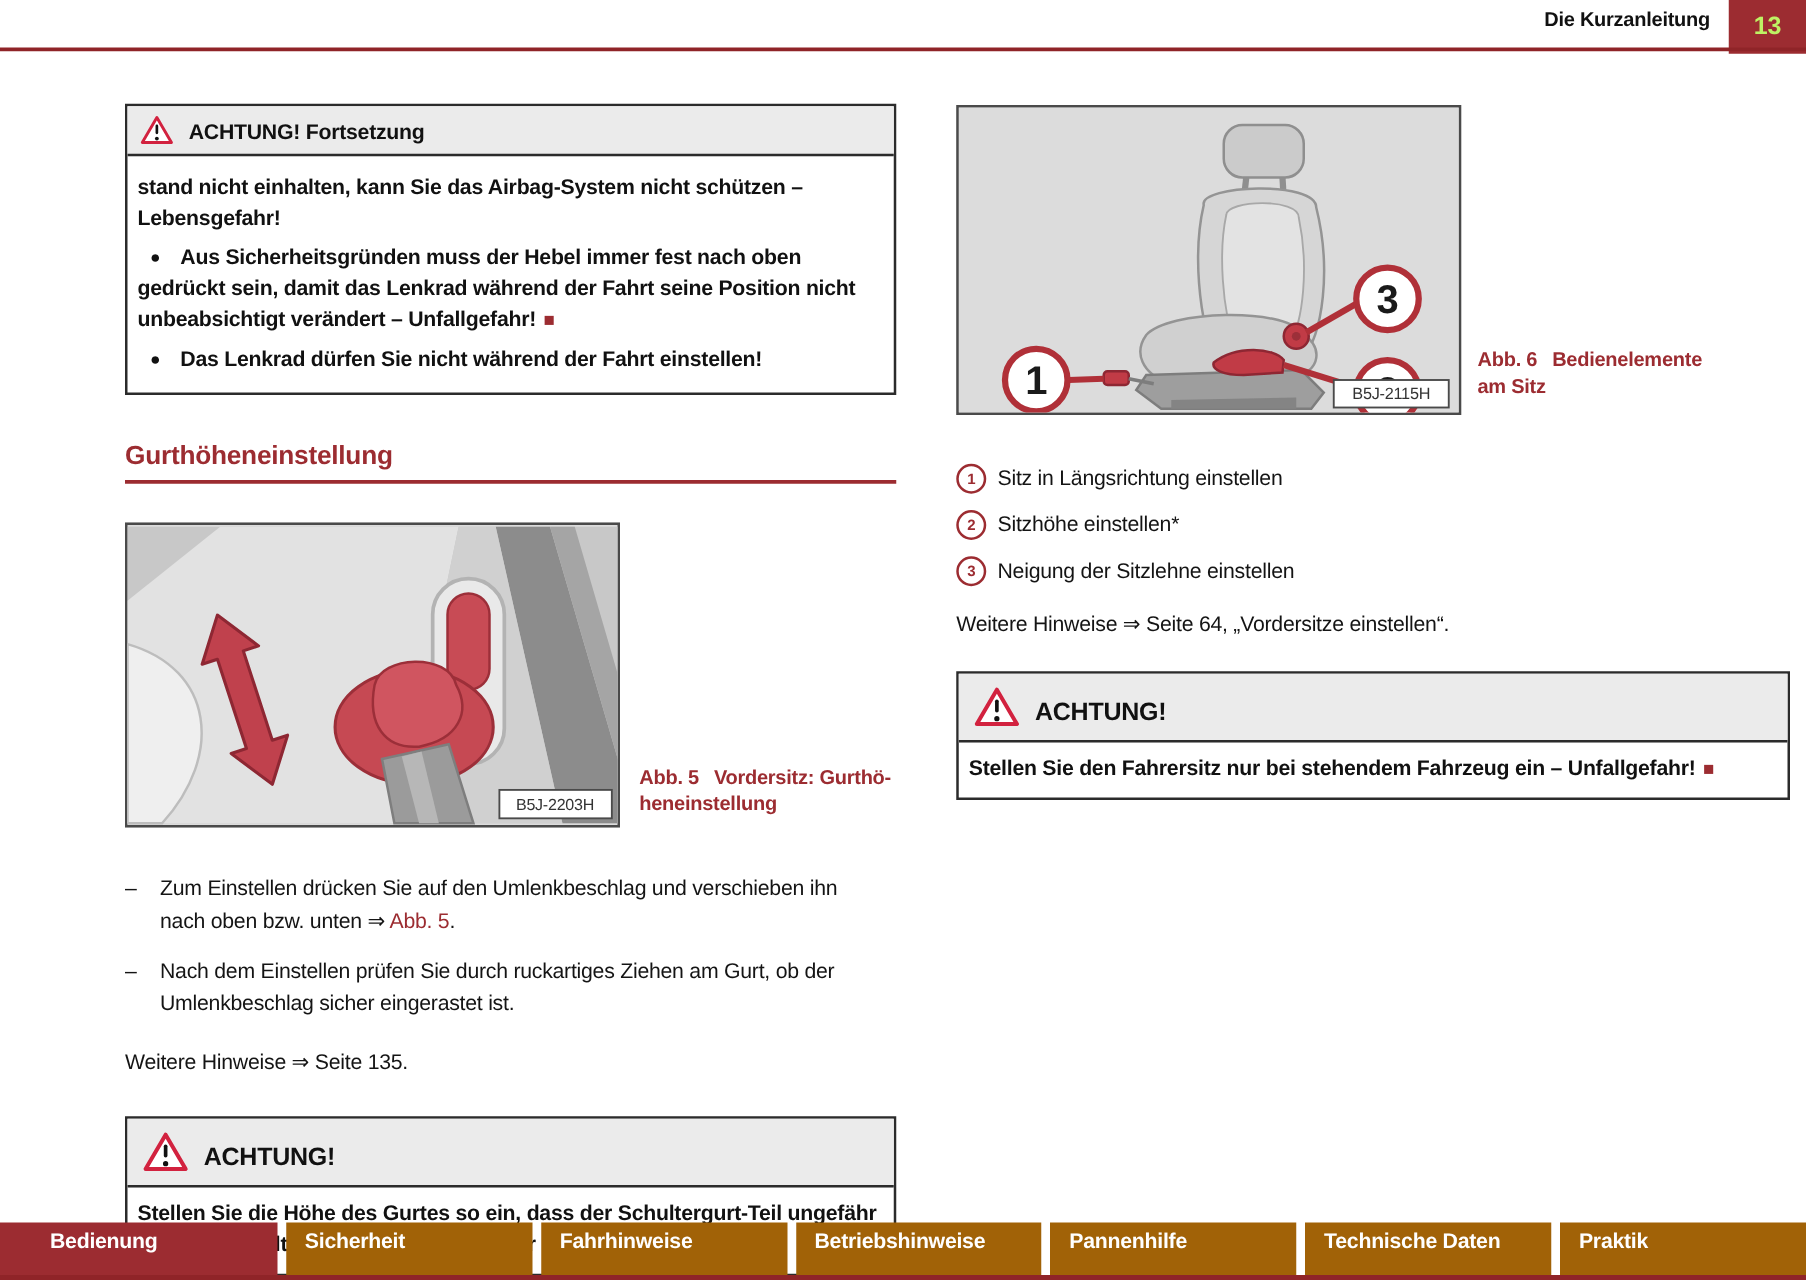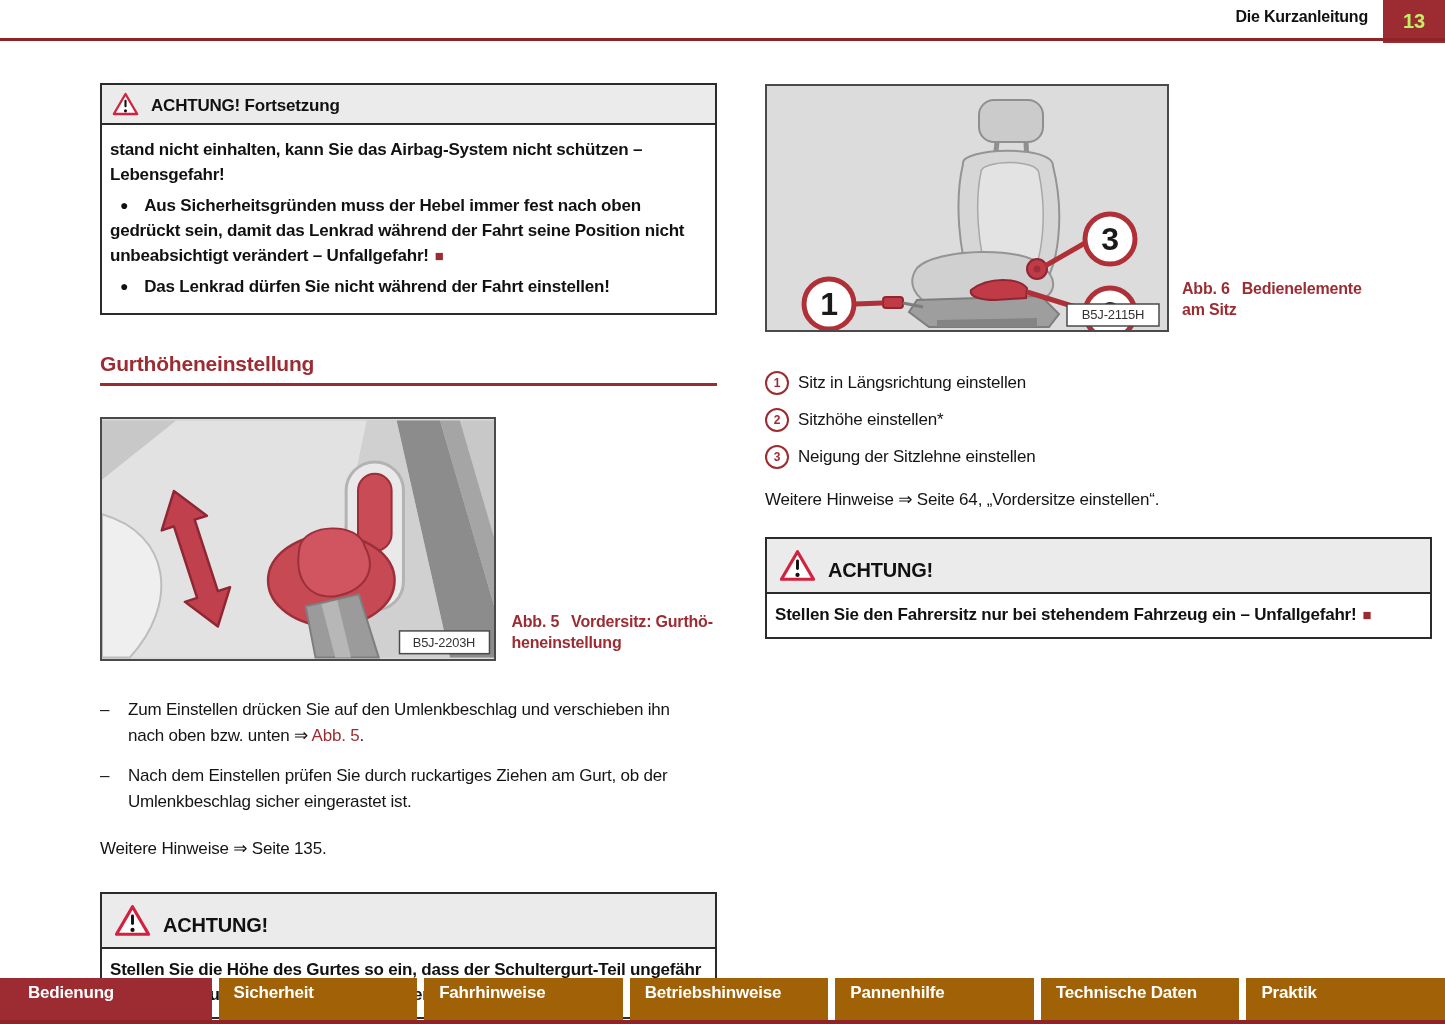--- a/index.html
+++ b/index.html
@@ -44,21 +44,21 @@
 
   
   .ctrl-item{display:flex;align-items:center;gap:9px;margin-bottom:13px;font-size:17px;}
   .num-circle{flex:0 0 auto;width:20px;height:20px;border:2px solid #9c2c31;border-radius:50%;
               color:#9c2c31;font-size:12px;font-weight:bold;display:flex;align-items:center;justify-content:center;}
 
   
   .nav{position:absolute;left:0;top:978px;width:1445px;height:42px;display:flex;gap:7px;}
   .nav .tab{flex:1 1 0;background:#a16207;color:#fff;font-weight:bold;font-size:17px;
             padding:5px 0 0 15px;box-sizing:border-box;cursor:pointer;}
-  .nav .tab.active{background:#9c2c31;padding-left:28px;}
+  .nav .tab.active{background:#9c2c31;padding-left:40px;}
   .nav-rule{position:absolute;left:0;top:1020px;width:1445px;height:4px;background:#8f2428;}
 
   .img-code{font-family:"Liberation Sans",sans-serif;font-weight:normal;}
 </style>
 </head>
 <body>
 
 <div class="page">
 
   <div class="hdr-title">Die Kurzanleitung</div>

